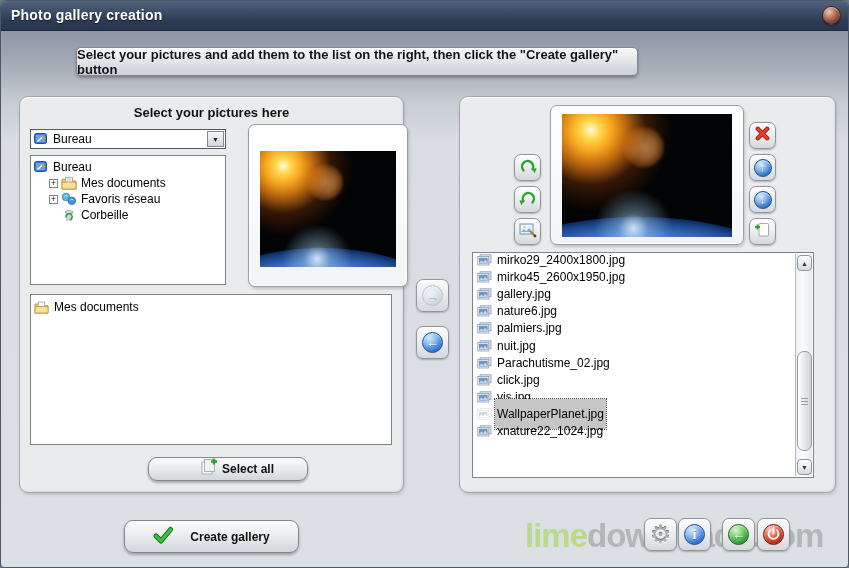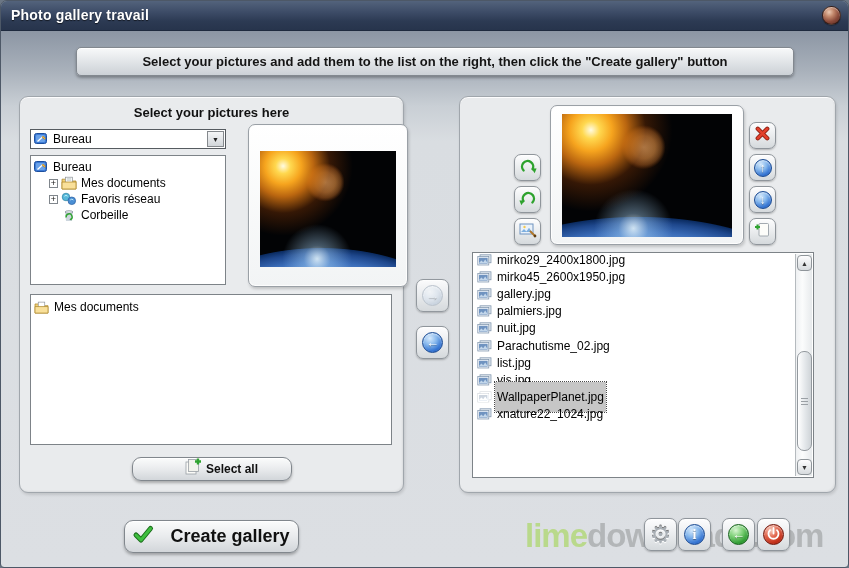--- a/index.html
+++ b/index.html
@@ -14,21 +14,21 @@
   .titlebar { position:absolute; left:0; top:0; width:100%; height:30px;
     background:linear-gradient(180deg,#53637c 0%,#3c4b66 40%,#2c3a53 70%,#27344c 100%);
     border-bottom:1px solid #1e2a3e; }
   .titlebar .title { position:absolute; left:10px; top:6px; color:#fff; font-size:14px; font-weight:bold; letter-spacing:.2px;
     text-shadow:0 1px 1px rgba(0,0,0,.6); }
   .close-btn { position:absolute; right:7px; top:5px; width:19px; height:19px; border-radius:50%;
     background:radial-gradient(circle at 36% 30%, #ecc9b2 0%, #c08468 30%, #8a4a3a 60%, #4e251d 100%);
     border:1px solid rgba(0,0,0,.55); box-shadow:inset 0 1px 1px rgba(255,255,255,.5), 0 1px 1px rgba(0,0,0,.3); cursor:pointer; }
 
   
-  .instruction { position:absolute; left:75px; top:46px; width:718px; height:29px; border-radius:5px;
+  .instruction { position:absolute; left:75px; top:46px; width:562px; height:29px; border-radius:5px;
     background:linear-gradient(180deg,#f8f9fa 0%,#e4e7ea 45%,#ccd1d6 100%);
     border:1px solid #82888f; box-shadow:0 2px 3px rgba(0,0,0,.30), inset 0 1px 0 #fff;
     display:flex; align-items:center; justify-content:center;
     font-size:13px; font-weight:bold; color:#141414; }
 
   
   .panel { position:absolute; background:#e9ebed; border:1px solid #a0a6ac; border-radius:9px;
     box-shadow:inset 0 1px 0 rgba(255,255,255,.9), inset -1px -1px 2px rgba(0,0,0,.06), 1px 2px 3px rgba(0,0,0,.12); }
   .left-panel  { left:18px; top:95px; width:385px; height:397px; }
   .right-panel { left:458px; top:95px; width:377px; height:397px; }
@@ -121,41 +121,41 @@
   .transfer-add    { left:415px; top:278px; width:33px; height:33px; }
   .transfer-remove { left:415px; top:325px; width:33px; height:33px; }
 
   
   .rp-btn { width:27px; height:27px; }
 
   
   .big-btn { position:absolute; border-radius:9px; background:linear-gradient(180deg,#fbfcfc 0%,#e9ebed 50%,#d2d6da 100%);
     border:1px solid #81878d; box-shadow:0 2px 3px rgba(0,0,0,.28), inset 0 1px 0 #fff;
     display:flex; align-items:center; justify-content:center; gap:17px; cursor:pointer;
-    font-size:18px; font-weight:bold; color:#101010; font-family:"Liberation Sans", sans-serif; }
-  .select-all-btn { left:112px; top:360px; width:160px; height:24px; font-size:12px; gap:4px;padding-left:16px; }
+    font-size:12px; font-weight:bold; color:#101010; font-family:"Liberation Sans", sans-serif; }
+  .select-all-btn { left:128px; top:360px; width:160px; height:24px; font-size:12px; gap:4px;padding-left:16px; }
   .create-gallery-btn { left:123px; top:519px; width:175px; height:33px; }
 
   
   .watermark { position:absolute; left:524px; top:516px; font-size:33px; font-weight:bold; letter-spacing:-1px;
     color:#b3b6b8; z-index:1; white-space:nowrap; }
   .watermark .lime { color:#b9d98b; }
   .fbtn { width:33px; height:33px; top:517px; z-index:2; }
   .fbtn-settings { left:643px; } .fbtn-info { left:677px; } .fbtn-back { left:721px; } .fbtn-exit { left:756px; }
   .gear-glyph { font-size:24px; color:#a9afb5; text-shadow:0 1px 0 #fff, 0 -1px 0 #777; line-height:1; }
 
   svg { overflow:visible; }
 </style>
 </head>
 <body>
 
 <div class="window">
 
   <div class="titlebar">
-    <span class="title">Photo gallery travail</span>
+    <span class="title">Photo gallery creation</span>
     <div class="close-btn"></div>
   </div>
 
   <div class="instruction">Select your pictures and add them to the list on the right, then click the "Create gallery" button</div>
 
   <div class="panel left-panel">
     <div class="panel-header">Select your pictures here</div>
 
     <div class="combo">
       <span class="cicon">
@@ -339,20 +339,31 @@
         </div>
       <div class="file-row">
           <span class="ficon">
             <svg width="15" height="12" viewBox="0 0 15 12">
               <rect x="3" y="0.8" width="11" height="8" fill="#dfe7ee" stroke="#7a90a8" stroke-width=".7"></rect>
               <rect x="0.8" y="2.5" width="11" height="8.5" fill="#eef3f8" stroke="#7a90a8" stroke-width=".7"></rect>
               <rect x="2" y="3.8" width="8.6" height="5.8" fill="#6f93c0"></rect>
               <path d="M2 9 l2.4-2.6 1.8 1.8 2-2.8 2.4 3.6z" fill="#c2d6ea"></path>
             </svg>
           </span>
+          <span class="flabel">nature6.jpg</span>
+        </div>
+      <div class="file-row">
+          <span class="ficon">
+            <svg width="15" height="12" viewBox="0 0 15 12">
+              <rect x="3" y="0.8" width="11" height="8" fill="#dfe7ee" stroke="#7a90a8" stroke-width=".7"></rect>
+              <rect x="0.8" y="2.5" width="11" height="8.5" fill="#eef3f8" stroke="#7a90a8" stroke-width=".7"></rect>
+              <rect x="2" y="3.8" width="8.6" height="5.8" fill="#6f93c0"></rect>
+              <path d="M2 9 l2.4-2.6 1.8 1.8 2-2.8 2.4 3.6z" fill="#c2d6ea"></path>
+            </svg>
+          </span>
           <span class="flabel">palmiers.jpg</span>
         </div>
       <div class="file-row">
           <span class="ficon">
             <svg width="15" height="12" viewBox="0 0 15 12">
               <rect x="3" y="0.8" width="11" height="8" fill="#dfe7ee" stroke="#7a90a8" stroke-width=".7"></rect>
               <rect x="0.8" y="2.5" width="11" height="8.5" fill="#eef3f8" stroke="#7a90a8" stroke-width=".7"></rect>
               <rect x="2" y="3.8" width="8.6" height="5.8" fill="#6f93c0"></rect>
               <path d="M2 9 l2.4-2.6 1.8 1.8 2-2.8 2.4 3.6z" fill="#c2d6ea"></path>
             </svg>
@@ -372,21 +383,21 @@
         </div>
       <div class="file-row">
           <span class="ficon">
             <svg width="15" height="12" viewBox="0 0 15 12">
               <rect x="3" y="0.8" width="11" height="8" fill="#dfe7ee" stroke="#7a90a8" stroke-width=".7"></rect>
               <rect x="0.8" y="2.5" width="11" height="8.5" fill="#eef3f8" stroke="#7a90a8" stroke-width=".7"></rect>
               <rect x="2" y="3.8" width="8.6" height="5.8" fill="#6f93c0"></rect>
               <path d="M2 9 l2.4-2.6 1.8 1.8 2-2.8 2.4 3.6z" fill="#c2d6ea"></path>
             </svg>
           </span>
-          <span class="flabel">list.jpg</span>
+          <span class="flabel">click.jpg</span>
         </div>
       <div class="file-row">
           <span class="ficon">
             <svg width="15" height="12" viewBox="0 0 15 12">
               <rect x="3" y="0.8" width="11" height="8" fill="#dfe7ee" stroke="#7a90a8" stroke-width=".7"></rect>
               <rect x="0.8" y="2.5" width="11" height="8.5" fill="#eef3f8" stroke="#7a90a8" stroke-width=".7"></rect>
               <rect x="2" y="3.8" width="8.6" height="5.8" fill="#6f93c0"></rect>
               <path d="M2 9 l2.4-2.6 1.8 1.8 2-2.8 2.4 3.6z" fill="#c2d6ea"></path>
             </svg>
           </span>

